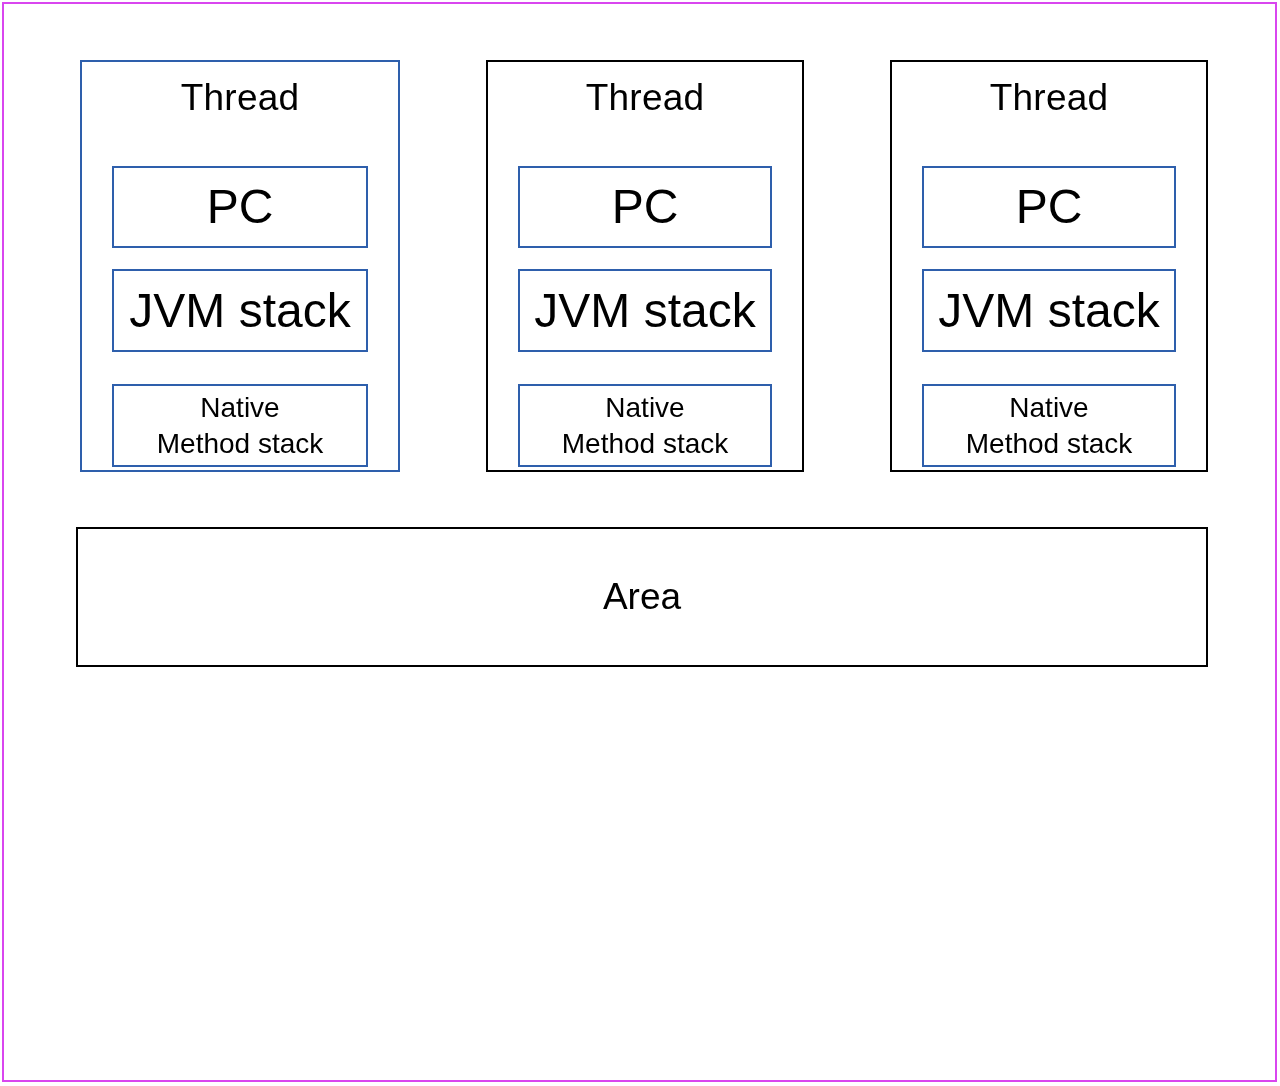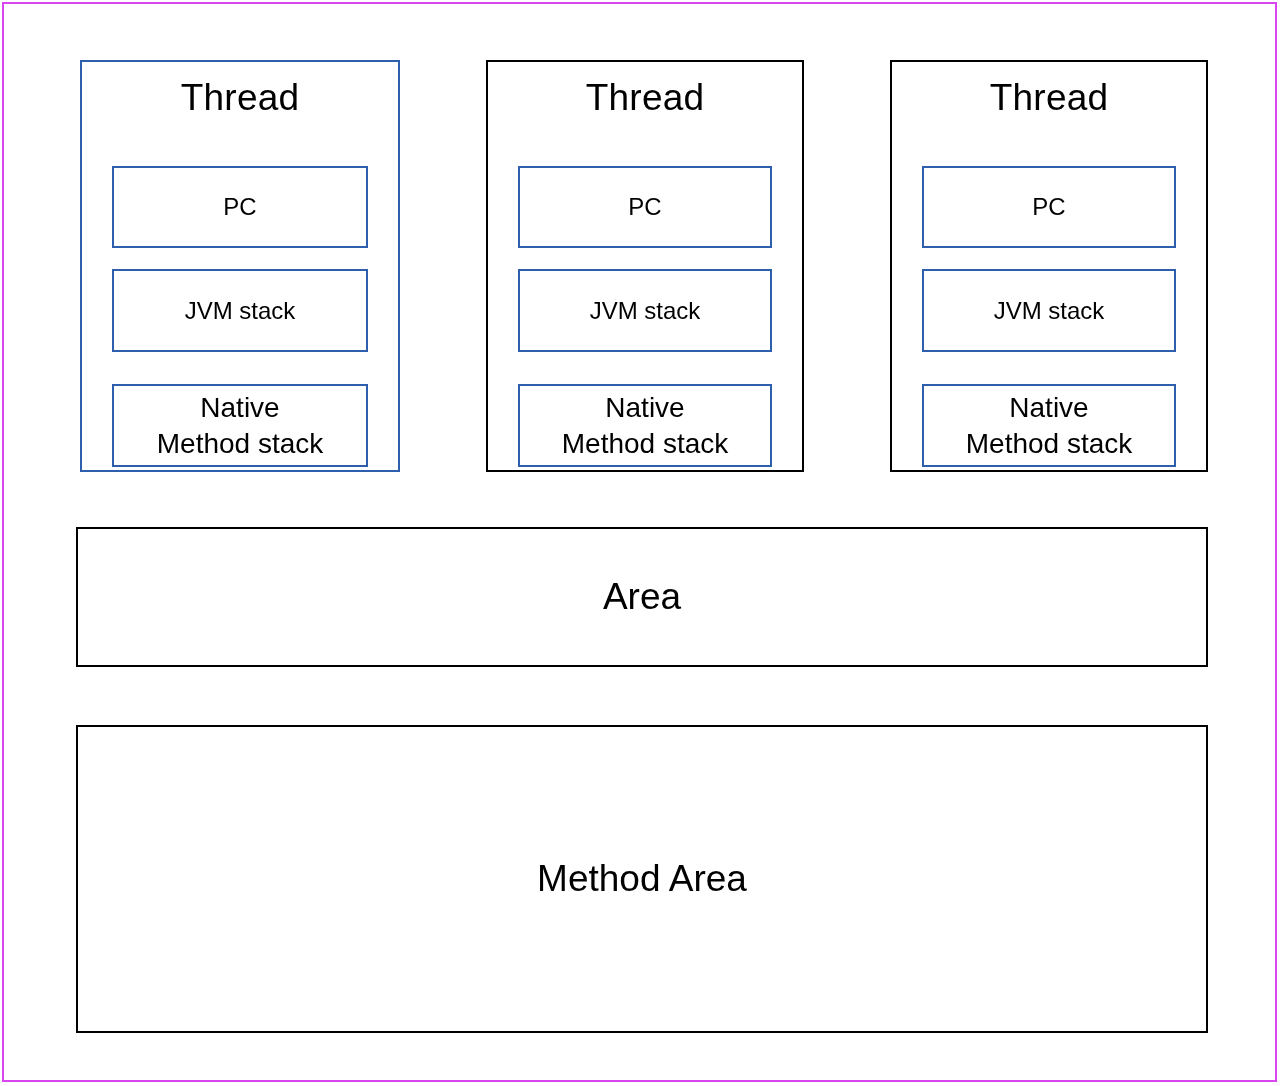--- a/index.html
+++ b/index.html
@@ -72,21 +72,21 @@
     display: flex;
     align-items: center;
     justify-content: center;
     text-align: center;
   }
   .slot.pc      { top: 104px; height: 82px; }
   .slot.jvm     { top: 207px; height: 83px; }
   .slot.native  { top: 310px; height: 83px; margin-top: 12px; }
 
   .slot-label {
-    font-size: 24px;
+    font-size: 48px;
     line-height: 42px;
     white-space: nowrap;
   }
   .slot.native .slot-label {
     font-size: 28px;
     line-height: 36px;
     white-space: normal;
   }
 
   
@@ -178,18 +178,15 @@
 
       <div class="slot native">
         <span class="slot-label"><span>Native</span><br><span>Method stack</span></span>
       </div>
     </div>
 
     <div class="heap-box">
       <span class="heap-label">Area</span>
     </div>
 
-    <div class="method-area-box">
-      <span class="method-area-label">Method Area</span>
-    </div>
 
   </div>
 </div>
 
 </body></html>

